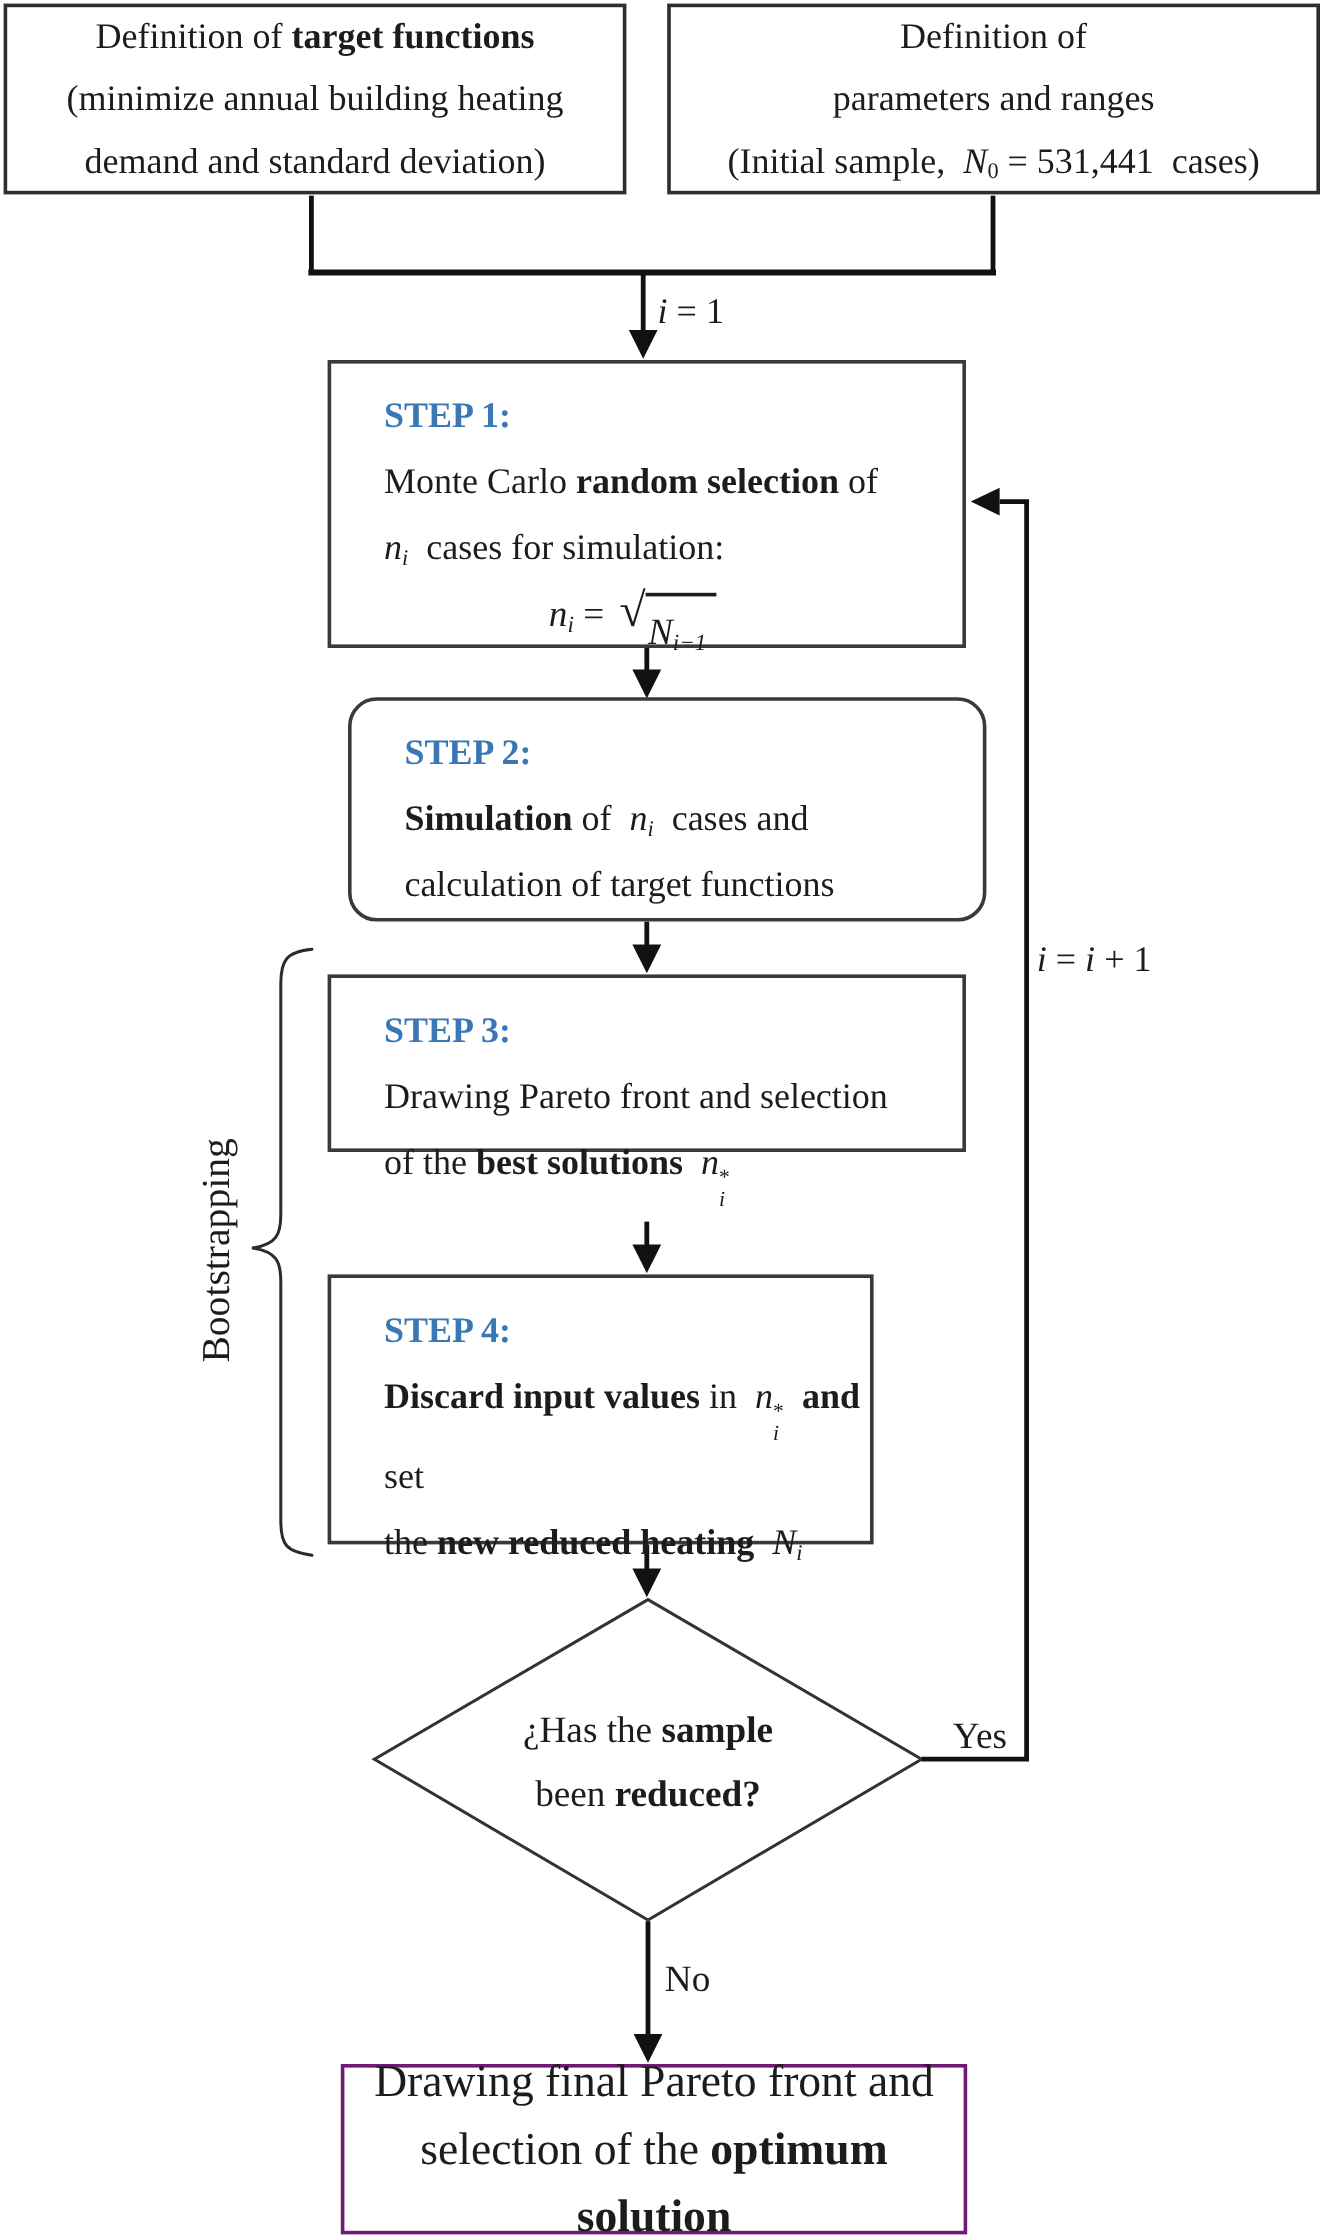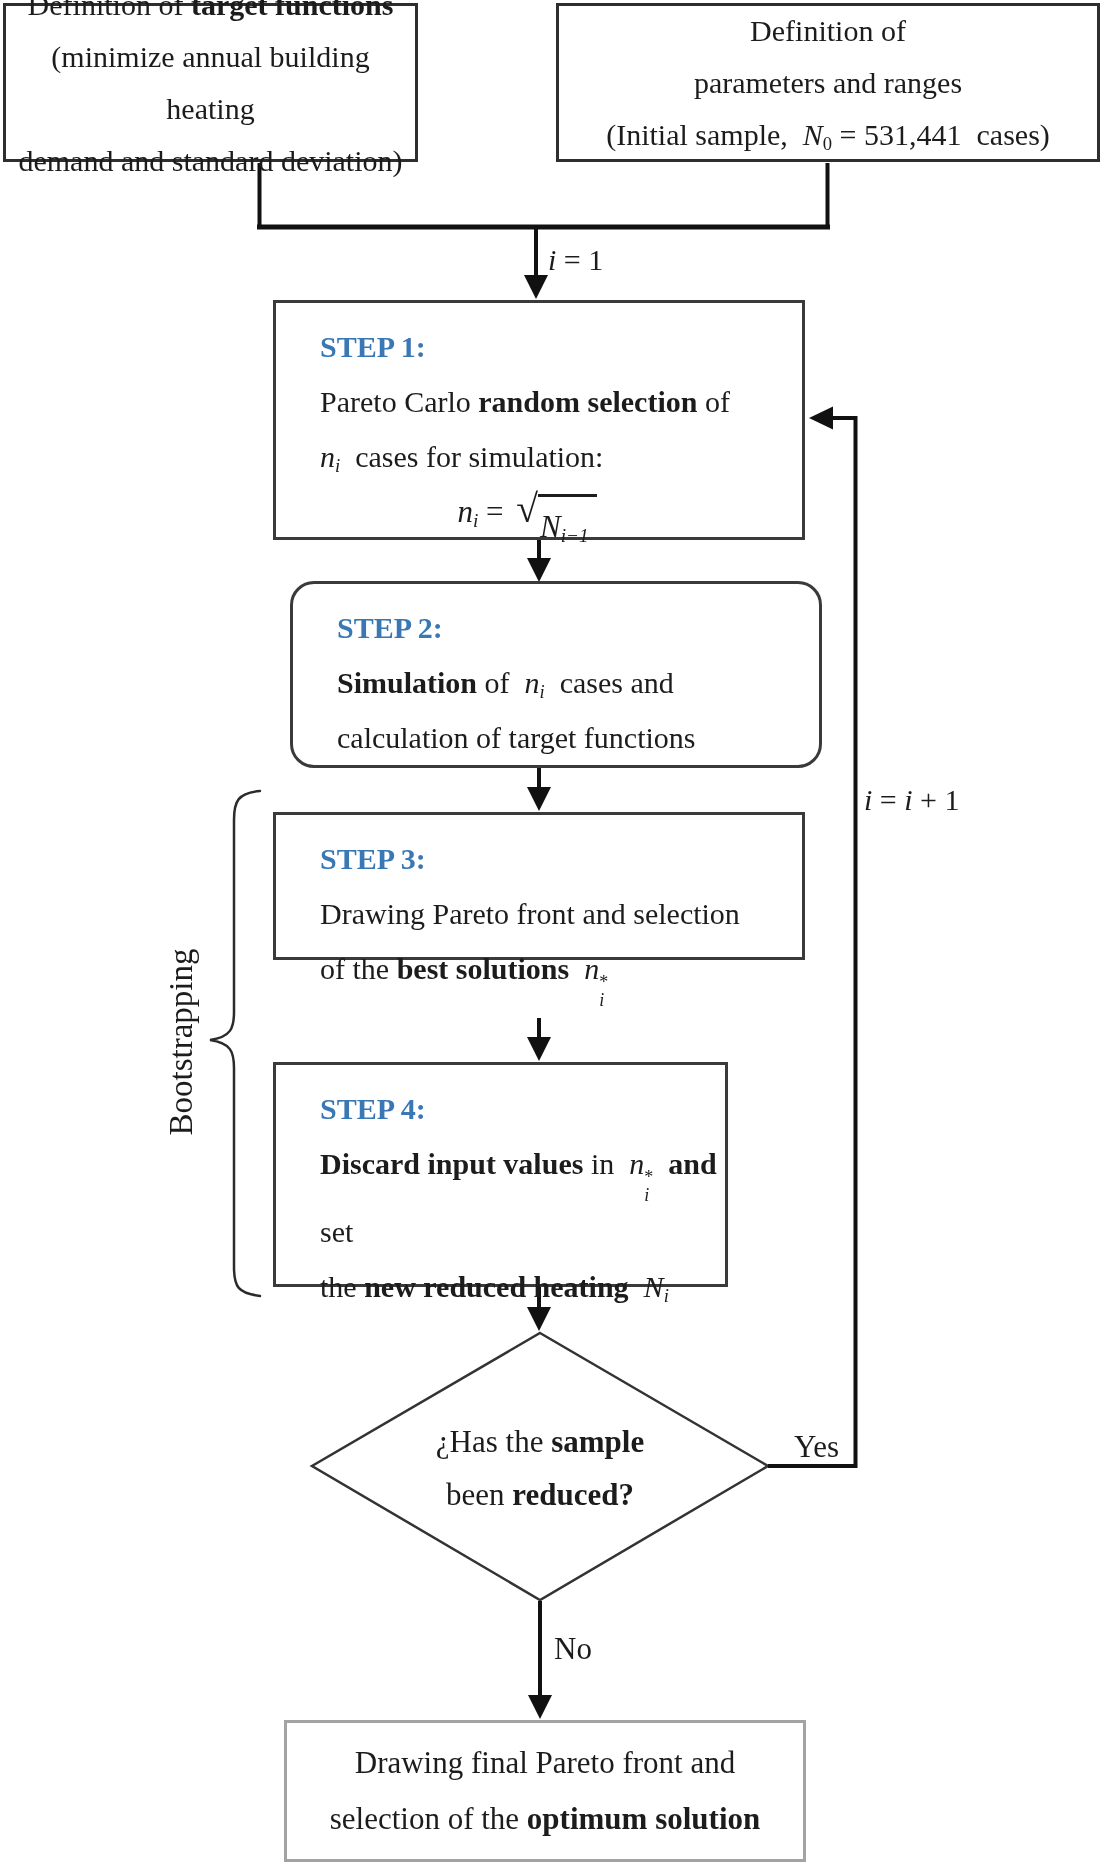--- a/index.html
+++ b/index.html
@@ -11,22 +11,22 @@
   .box{position:absolute;background:#ffffff;box-sizing:border-box;}
   .top-box{
     border:3px solid #2e2e2e;display:flex;flex-direction:column;justify-content:center;
     align-items:center;text-align:center;font-size:30px;line-height:52px;
   }
   .step-box{
     border:3px solid #3a3a3a;padding:16px 8px 0 44px;font-size:30px;line-height:55px;
   }
   .step-title{font-weight:bold;color:#3a78b5;}
   .final-box{
-    border:3px solid #a3a3a3;display:flex;flex-direction:column;justify-content:center;
-    text-align:center;font-size:31px;line-height:56px;
+    border:3px solid #701a75;display:flex;flex-direction:column;justify-content:center;
+    text-align:center;font-size:38px;line-height:56px;
   }
   .line{white-space:pre-wrap;}
   .formula-line{text-align:center;padding-right:60px;font-size:31px;}
   sub,sup{font-size:0.62em;line-height:0;}
   sub{vertical-align:-0.25em;}
   .stk{
     display:inline-flex;flex-direction:column;align-items:flex-start;
     font-size:0.6em;line-height:1.0;vertical-align:-0.5em;
   }
   .stk .s-sup{font-style:normal;}
@@ -94,37 +94,37 @@
     <g>
       <line x1="540" y1="1601" x2="540" y2="1697" stroke="#111111" stroke-width="4"></line>
       <polygon points="528,1695 552,1695 540,1719" fill="#111111"></polygon>
     </g>
 
     <g>
       <path d="M260,791 C238,793 234,801 234,820 L234,1012 C234,1028 231,1037 210,1040 C231,1043 234,1052 234,1068 L234,1267 C234,1287 238,1293 260,1296" stroke="#2b2b2b" stroke-width="2.5" fill="none" stroke-linecap="round"></path>
     </g>
   </svg>
 
-  <div class="box top-box" style="left:3px;top:3px;width:415px;height:159px;">
+  <div class="box top-box" style="left:3px;top:3px;width:519px;height:159px;">
     <div class="line"><span>Definition of </span><span style="font-weight: bold;">target functions</span></div>
     <div class="line"><span>(minimize annual building heating</span></div>
     <div class="line"><span>demand and standard deviation)</span></div>
   </div>
 
   <div class="box top-box" style="left:556px;top:3px;width:544px;height:159px;">
     <div class="line"><span>Definition of</span></div>
     <div class="line"><span style="font-weight: normal;">parameters and ranges</span></div>
     <div class="line"><span>(Initial sample,  </span><span style="font-style: italic;">N</span><sub>0</sub><span> = 531,441  cases)</span></div>
   </div>
 
   <div class="flabel" style="left:548px;top:243px;"><span style="font-style: italic;">i</span><span> = 1</span></div>
 
   <div class="box step-box" style="left:273px;top:300px;width:532px;height:240px;">
     <div class="line step-title">STEP 1:</div>
-    <div class="line"><span>Pareto Carlo </span><span style="font-weight: bold;">random selection</span><span> of</span></div>
+    <div class="line"><span>Monte Carlo </span><span style="font-weight: bold;">random selection</span><span> of</span></div>
     <div class="line"><span style="font-style: italic;">n</span><sub style="font-style: italic;">i</sub><span>  cases for simulation:</span></div>
     <div class="line formula-line"><span style="font-style: italic;">n</span><sub style="font-style: italic;">i</sub><span> = </span><span class="sqrt"><span class="sqrt-sym">√</span><span class="sqrt-rad"><span style="font-style: italic;">N</span><sub style="font-style: italic;">i−1</sub></span></span></div>
   </div>
 
   <div class="box step-box" style="left:290px;top:581px;width:532px;height:187px;border-radius:24px;">
     <div class="line step-title">STEP 2:</div>
     <div class="line"><span style="font-weight: bold;">Simulation</span><span> of  </span><span style="font-style: italic;">n</span><sub style="font-style: italic;">i</sub><span>  cases and</span></div>
     <div class="line"><span>calculation of target functions</span></div>
   </div>
 

